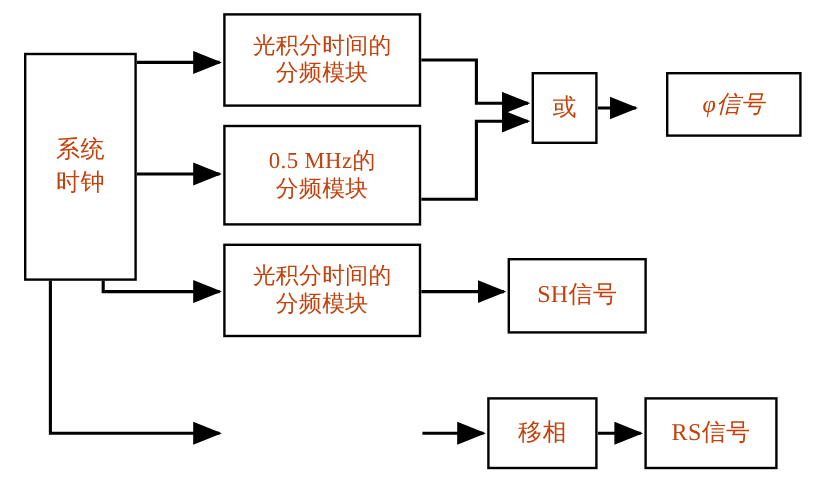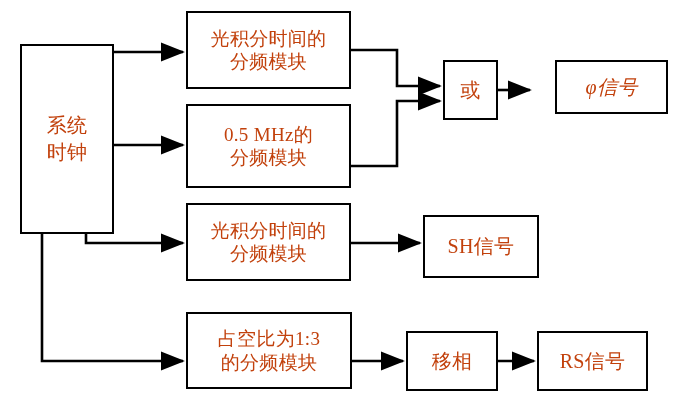--- a/index.html
+++ b/index.html
@@ -121,24 +121,20 @@
   <div class="node" id="node-mhz-divider">
     <span class="node-label">0.5 MHz的
 分频模块</span>
   </div>
 
   <div class="node" id="node-integration-divider-2">
     <span class="node-label">光积分时间的
 分频模块</span>
   </div>
 
-  <div class="node" id="node-duty-divider">
-    <span class="node-label">占空比为1:3
-的分频模块</span>
-  </div>
 
   <div class="node" id="node-or-gate">
     <span class="node-label">或</span>
   </div>
 
   <div class="node" id="node-phi-signal">
     <span class="node-label phi-italic">φ信号</span>
   </div>
 
   <div class="node" id="node-sh-signal">

